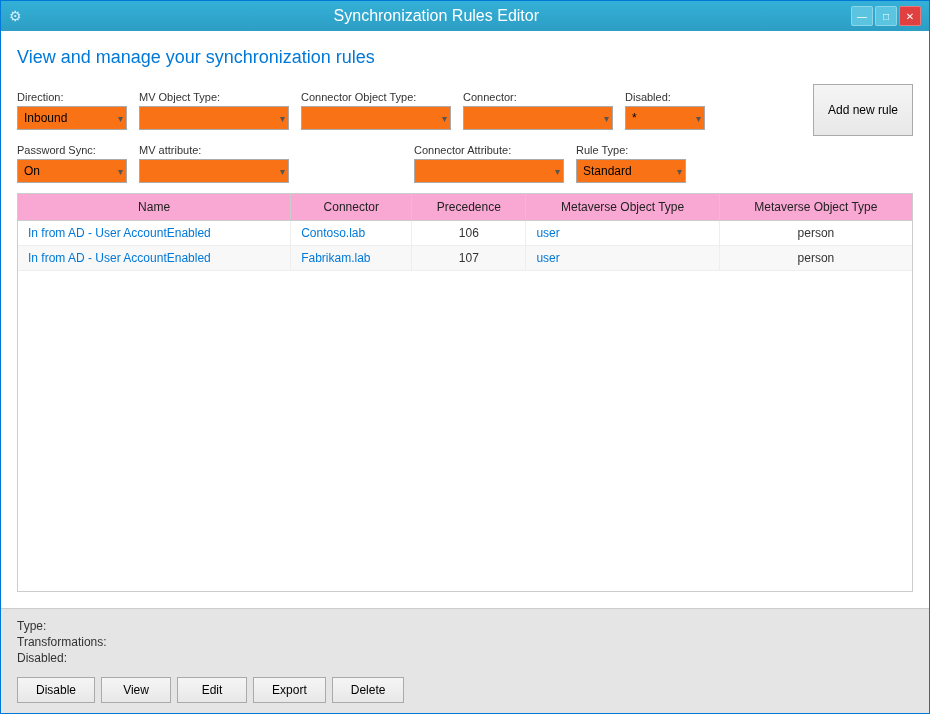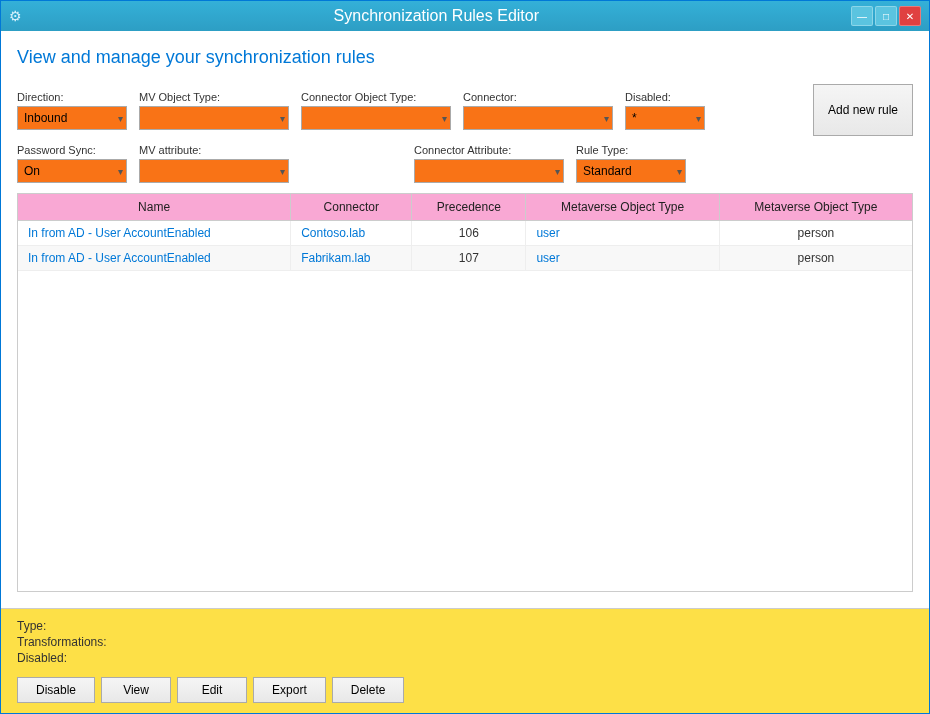--- a/index.html
+++ b/index.html
@@ -162,21 +162,21 @@
       padding: 5px 10px;
       border-right: 1px solid #eee;
       color: #0078d7;
     }
     tbody td:last-child { border-right: none; }
     tbody td.normal { color: #333; text-align: center; }
 
     .bottom-bar {
       border-top: 1px solid #ccc;
       padding: 10px 16px;
-      background: #fde047;
+      background: #e5e5e5;
       flex-shrink: 0;
     }
     .bottom-info {
       display: flex;
       gap: 40px;
       margin-bottom: 12px;
     }
     .info-left {
       display: flex;
       flex-direction: column;

